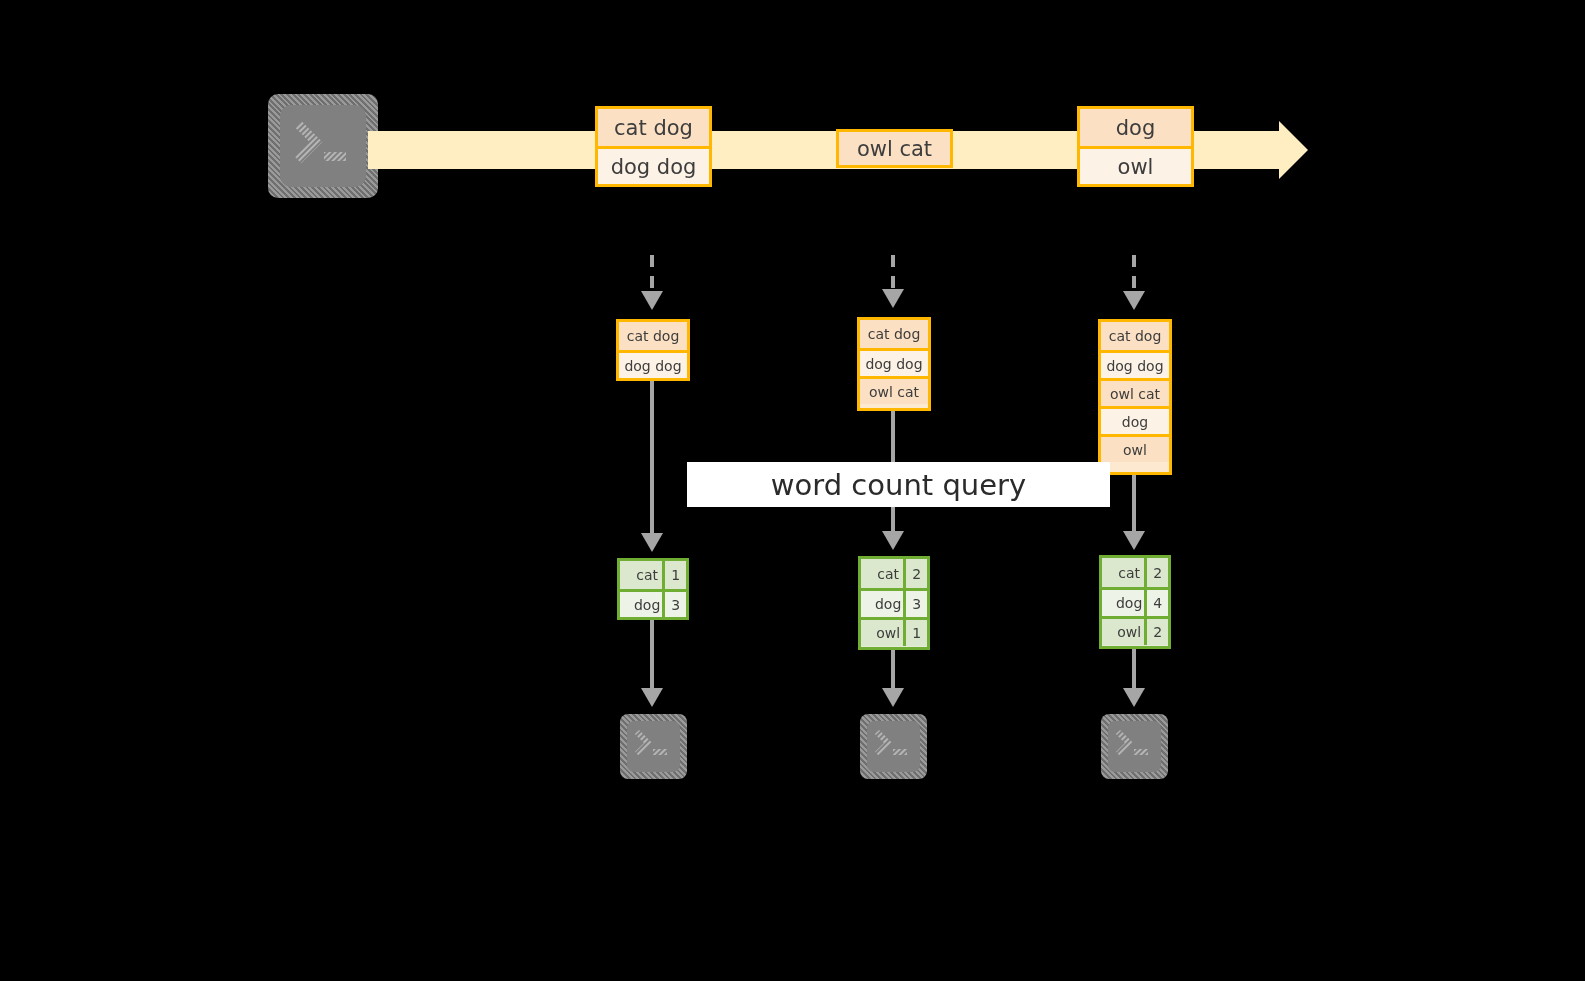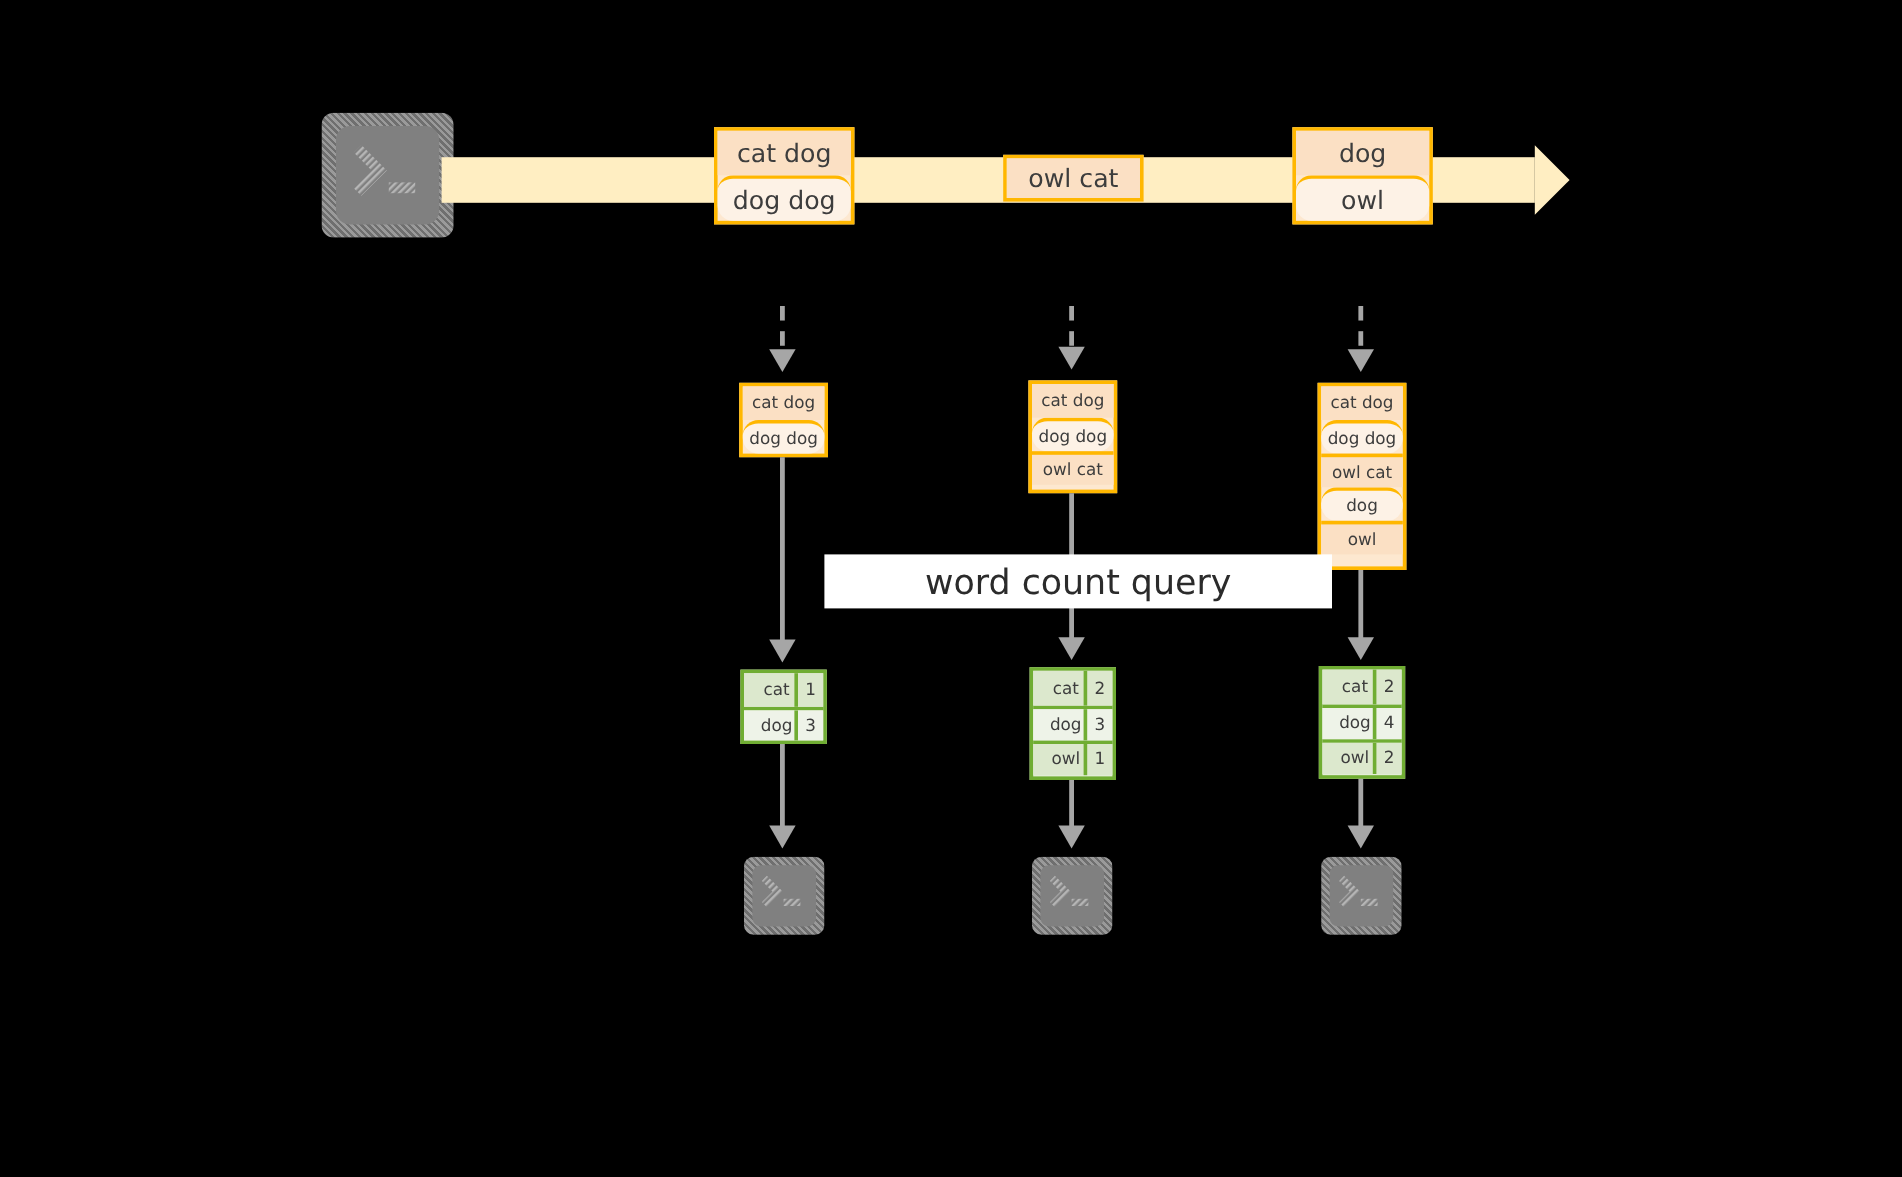--- a/index.html
+++ b/index.html
@@ -66,21 +66,21 @@
   }
   .rec .row {
     box-sizing: border-box;
     display: flex;
     align-items: center;
     justify-content: center;
     color: #3d3d3d;
     white-space: nowrap;
     overflow: hidden;
   }
-  .rec .row.alt { background: #fdf2e6; border-radius: 13px; }
+  .rec .row.alt { background: #fdf2e6; }
   .rec .row.dark { background: #fbe0c4; }
   .rec .row + .row { border-top: 3px solid #ffb700; }
 
   
   .res {
     position: absolute;
     box-sizing: border-box;
     border: 3px solid #70ad33;
     background: #e4eed7;
   }

